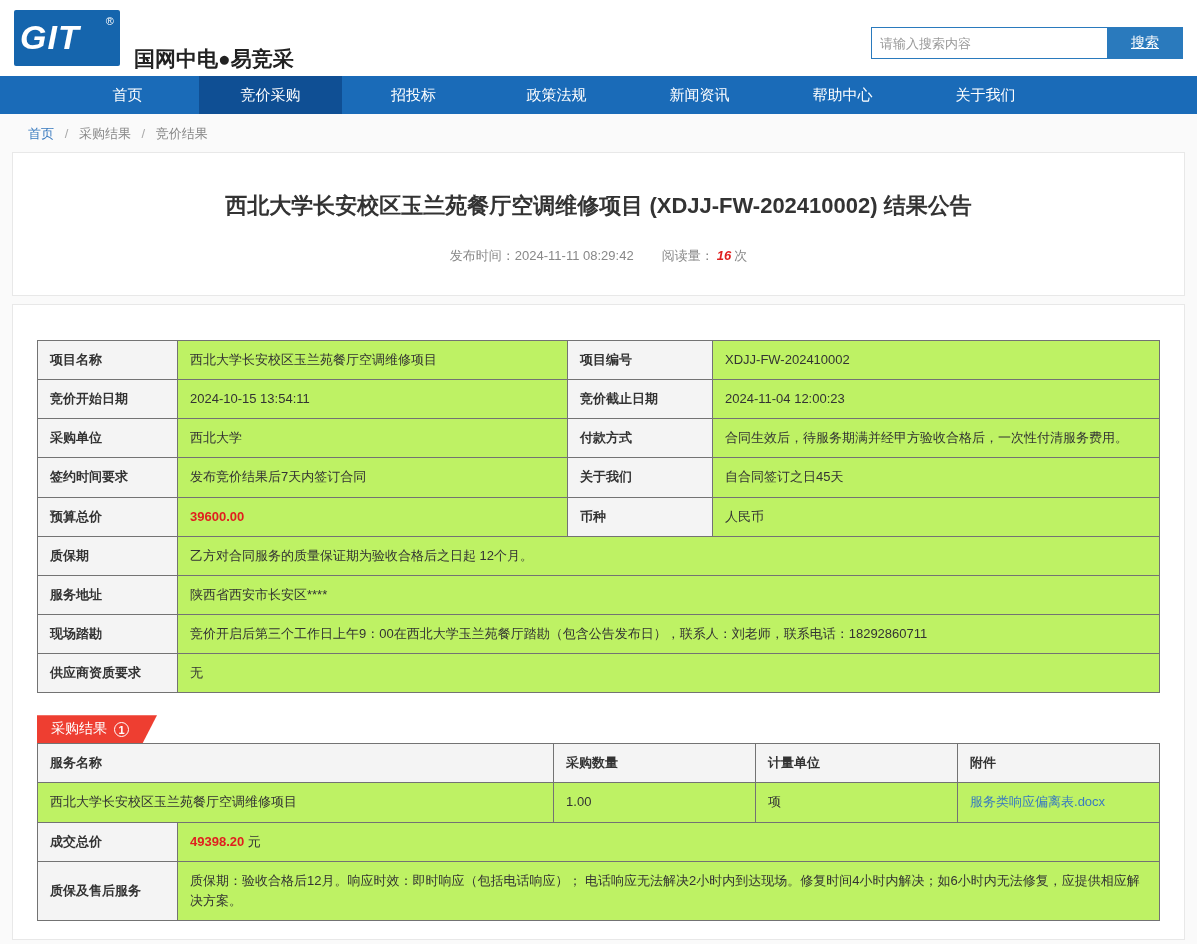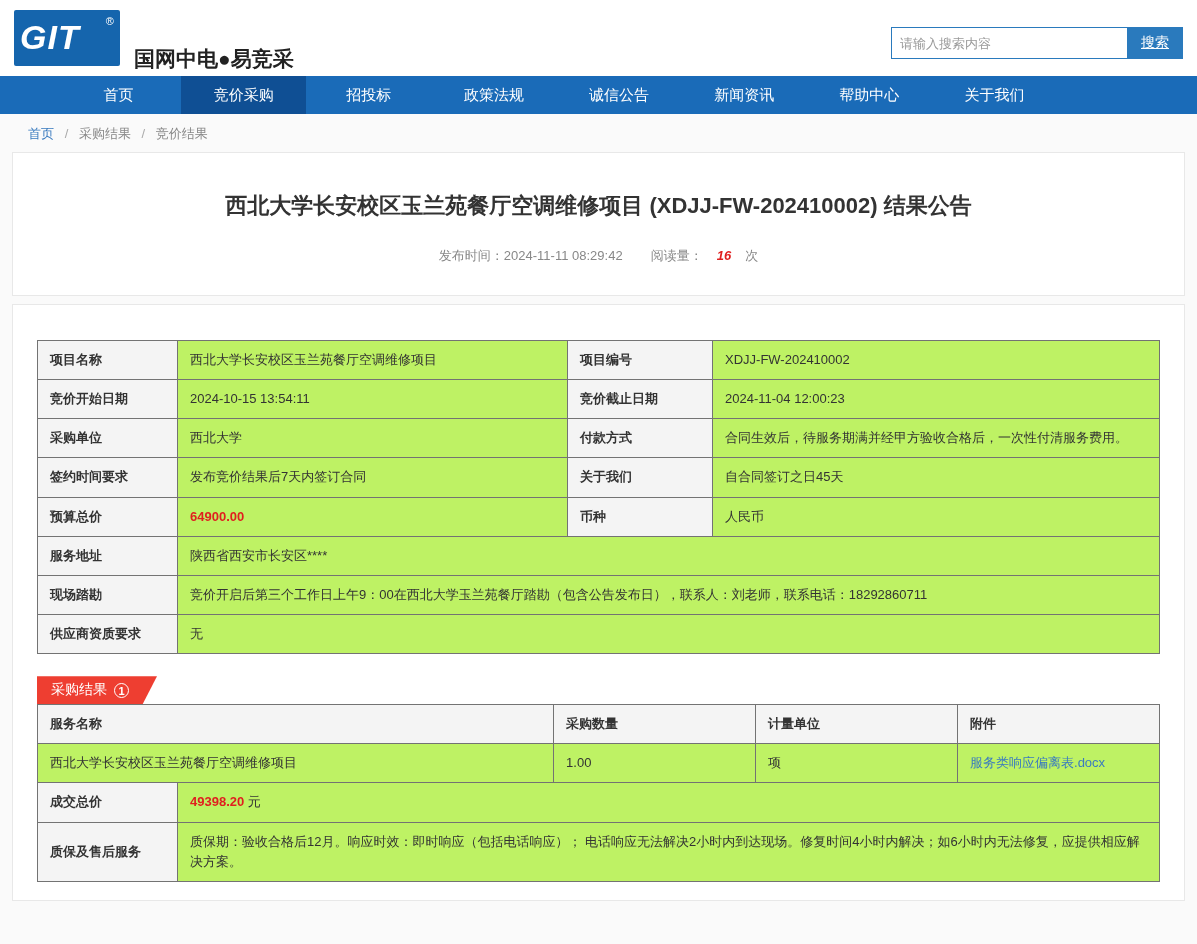--- a/index.html
+++ b/index.html
@@ -17,42 +17,42 @@
   .logo-text { font-size:34px; font-weight:bold; font-style:italic; line-height:54px; letter-spacing:1px; }
   .logo-reg { font-size:11px; margin-top:5px; }
   .site-name { font-size:21px; font-weight:bold; color:#222; margin-left:14px;margin-top:42px; }
   .search { margin-left:auto; display:flex; align-items:center;margin-top:10px; }
   .search input {
     width:236px; height:32px; border:1px solid #2a7abd; border-right:none;
     padding:0 8px; font-size:13px; color:#333; outline:none; background:#fff;
   }
   .search input::placeholder { color:#999; }
   .search button {
-    width:56px; height:32px; background:#2a7abd; color:#fff; border:none;
+    width:76px; height:32px; background:#2a7abd; color:#fff; border:none;
     font-size:14px; cursor:pointer;text-decoration:underline;
   }
   
   .mainnav { background:#1a6bb8; height:38px; display:flex; padding:0 140px 0 56px; }
   .mainnav a {
     flex:1; color:#fff; font-size:15px; line-height:38px; text-align:center;
     text-decoration:none; cursor:pointer; white-space:nowrap;
   }
   .mainnav a.active { background:#0f4f94; }
   
   .breadcrumb { padding:11px 14px 9px 28px; font-size:13px; color:#999; }
   .breadcrumb .sep { margin:0 7px; color:#aaa; }
   .breadcrumb .link { color:#3a7bbf; text-decoration:none; cursor:pointer; }
   .breadcrumb .muted { color:#888; }
   
   .card { background:#fff; border:1px solid #e8e8e8; margin:0 12px; }
   .card-head { padding:38px 56px 30px; margin-bottom:8px; }
   .article-title { text-align:center; font-size:22px; font-weight:bold; color:#333; }
   .article-meta { text-align:center; margin-top:26px; font-size:13px; color:#888; }
   .article-meta .gap { display:inline-block; width:28px; }
-  .views-count { color:#e01f1f; font-style:italic; font-weight:bold; margin:0 14px;text-align:right; }
+  .views-count { color:#e01f1f; font-style:italic; font-weight:bold; margin:0 3px;text-align:right; }
   .card-body { padding:35px 24px 18px; }
   
   table { border-collapse:collapse; width:100%; table-layout:fixed; font-size:13px; color:#333; }
   th, td {
     border:1px solid #737373; padding:9px 12px; text-align:left;
     vertical-align:middle; line-height:1.55; word-break:break-all;
   }
   th { background:#f4f4f4; font-weight:bold; }
   td { background:#bef264; font-weight:normal; }
   .red { color:#e01f1f; font-weight:bold; }
@@ -84,21 +84,20 @@
     <input type="text" placeholder="请输入搜索内容" style="">
     <button>搜索</button>
   </div>
 </header>
 
 <nav class="mainnav">
   <a>首页</a>
   <a class="active">竞价采购</a>
   <a>招投标</a>
   <a>政策法规</a>
-  <a>诚信公告</a>
   <a>新闻资讯</a>
   <a>帮助中心</a>
   <a>关于我们</a>
 </nav>
 
 <div class="breadcrumb">
   <span class="link">首页</span>
   <span class="sep">/</span>
   <span class="muted">采购结果</span>
   <span class="sep">/</span>
@@ -141,23 +140,27 @@
       <td>合同生效后，待服务期满并经甲方验收合格后，一次性付清服务费用。</td>
     </tr>
     <tr>
       <th>签约时间要求</th>
       <td>发布竞价结果后7天内签订合同</td>
       <th>关于我们</th>
       <td>自合同签订之日45天</td>
     </tr>
     <tr>
       <th>预算总价</th>
-      <td class="red">64900.00</td>
+      <td class="red">39600.00</td>
       <th>币种</th>
       <td>人民币</td>
+    </tr>
+    <tr>
+      <th>质保期</th>
+      <td colspan="3">乙方对合同服务的质量保证期为验收合格后之日起 12个月。</td>
     </tr>
     <tr>
       <th>服务地址</th>
       <td colspan="3">陕西省西安市长安区****</td>
     </tr>
     <tr>
       <th>现场踏勘</th>
       <td colspan="3">竞价开启后第三个工作日上午9：00在西北大学玉兰苑餐厅踏勘（包含公告发布日），联系人：刘老师，联系电话：18292860711</td>
     </tr>
     <tr>

